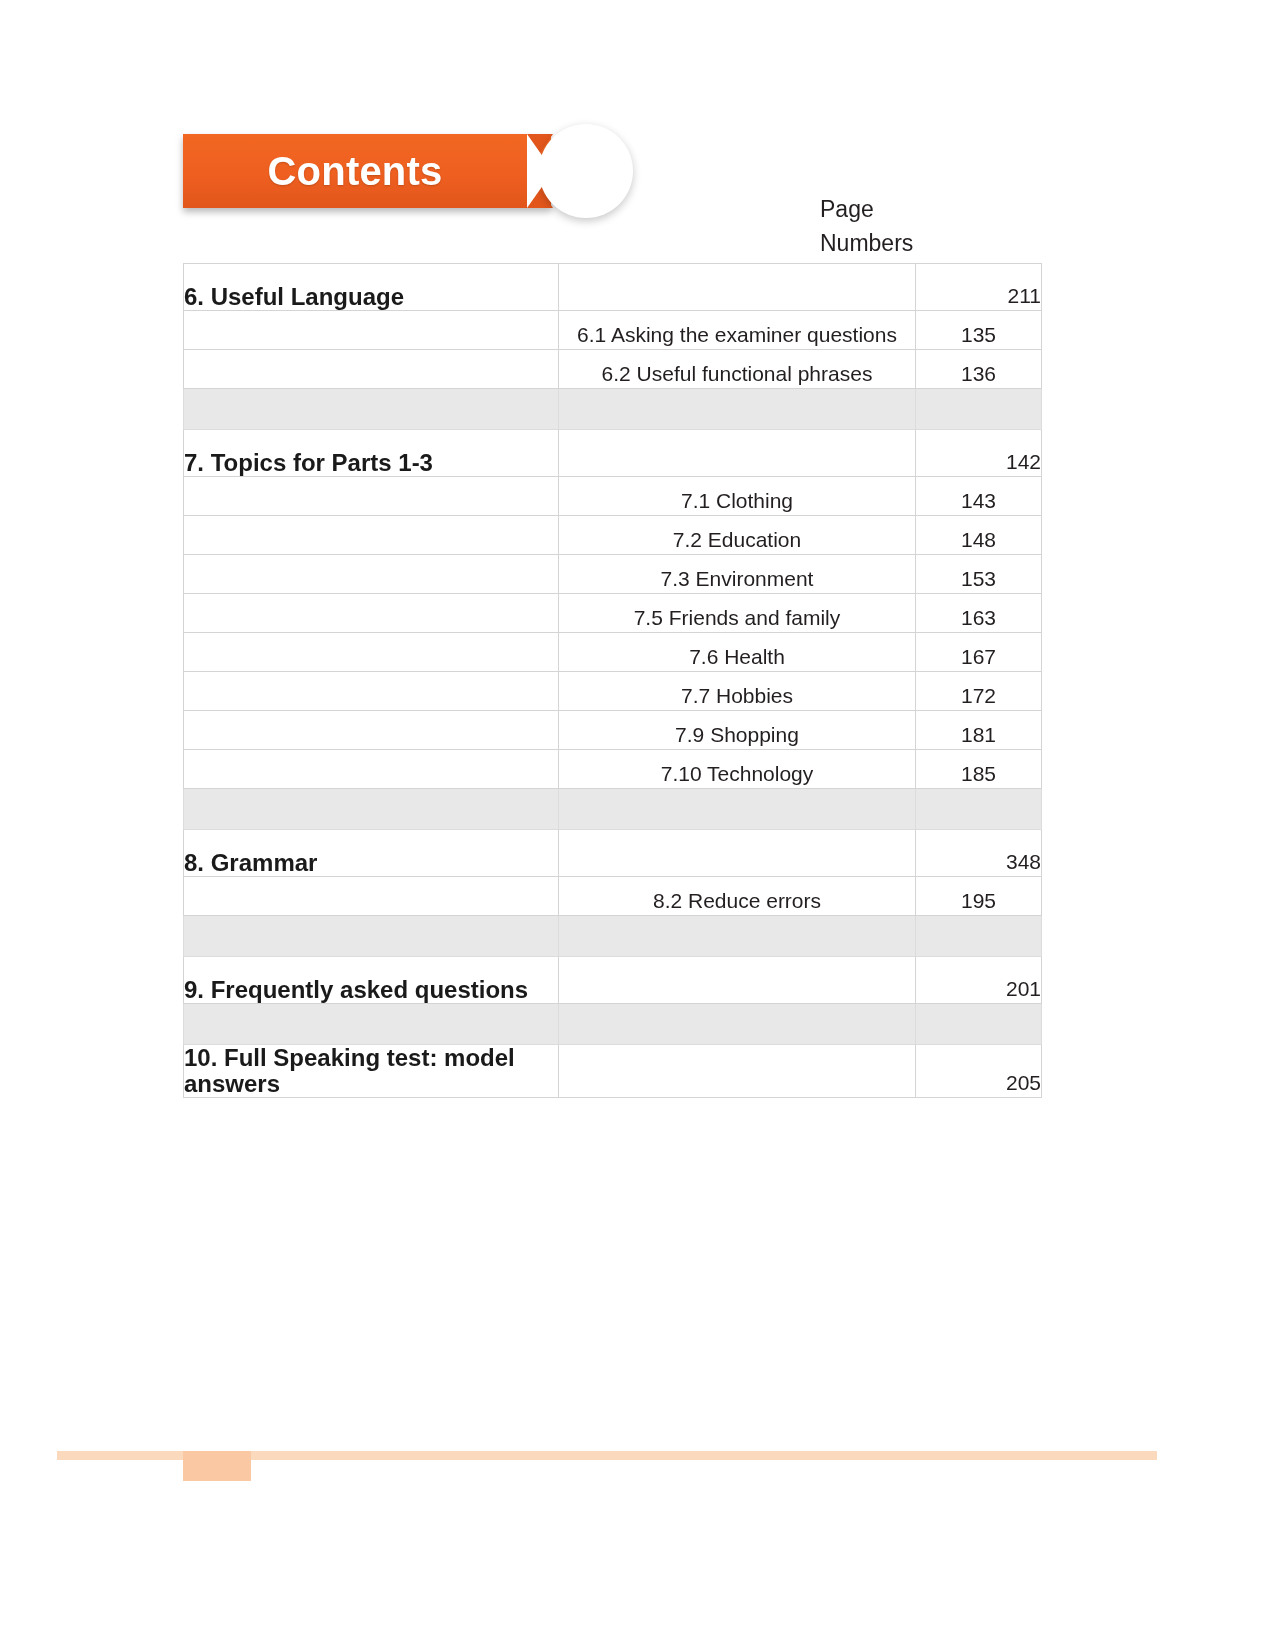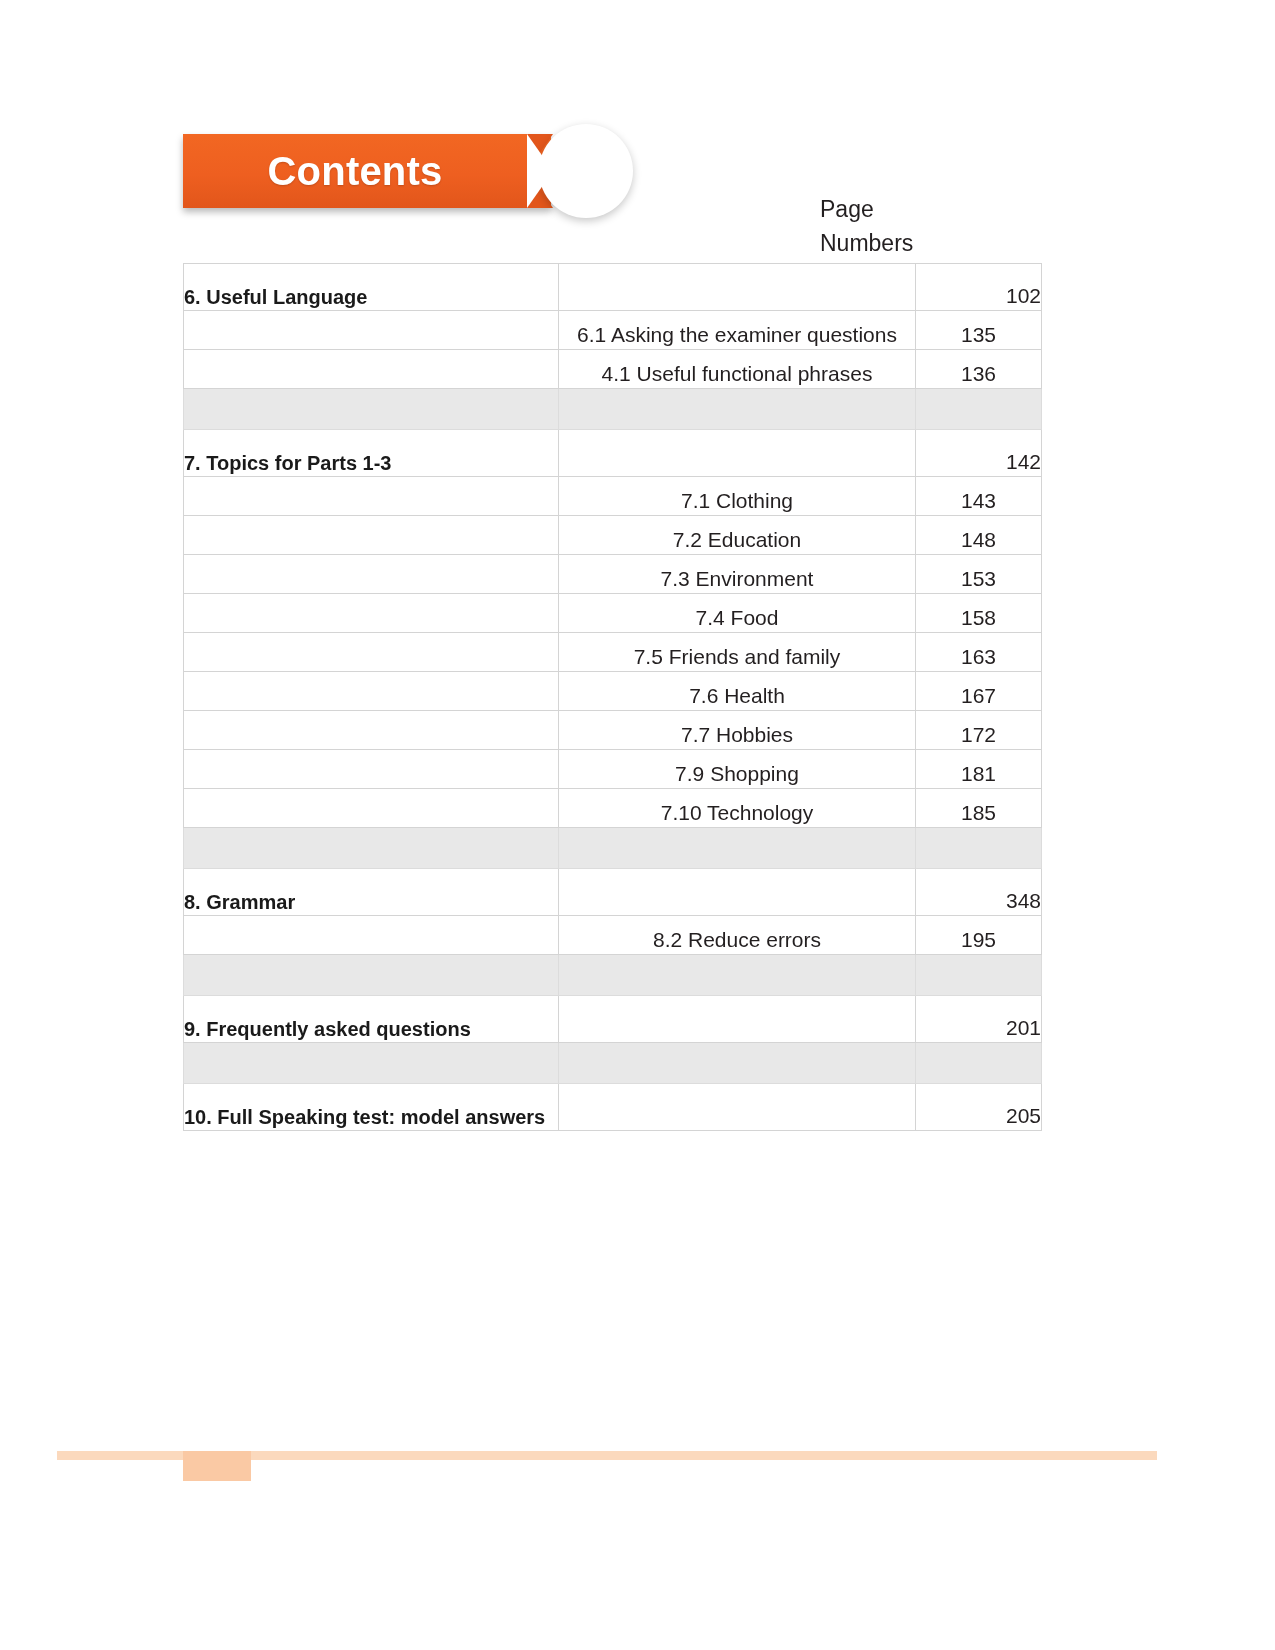--- a/index.html
+++ b/index.html
@@ -115,21 +115,21 @@
     border: 1px solid #d4d4d4;
     padding: 0;
     vertical-align: bottom;
   }
   col.c-main  { width: 375px; }
   col.c-sub   { width: 357px; }
   col.c-page  { width: 126px; }
 
   .cell-main {
     padding: 10px 12px 9px 10px;
-    font-size: 20px;
+    font-size: 24px;
     font-weight: bold;
     color: #1a1a1a;
     line-height: 26px;
   }
   .cell-sub {
     padding: 10px 10px 9px 14px;
     font-size: 21px;
     color: #231f20;
     line-height: 29px;
   }
@@ -193,30 +193,30 @@
 <table class="toc-table">
   <colgroup>
     <col class="c-main">
     <col class="c-sub">
     <col class="c-page">
   </colgroup>
   <tbody id="toc-body">
       <tr class="row-section">
         <td class="cell-main">6. Useful Language</td>
         <td class="cell-sub"></td>
-        <td class="cell-page">102</td>
+        <td class="cell-page">211</td>
       </tr>
       <tr class="row-item">
         <td class="cell-main"></td>
         <td class="cell-sub">6.1 Asking the examiner questions</td>
         <td class="cell-page">135</td>
       </tr>
       <tr class="row-item">
         <td class="cell-main"></td>
-        <td class="cell-sub">4.1 Useful functional phrases</td>
+        <td class="cell-sub">6.2 Useful functional phrases</td>
         <td class="cell-page">136</td>
       </tr>
       <tr class="row-spacer">
         <td></td>
         <td></td>
         <td></td>
       </tr>
       <tr class="row-section">
         <td class="cell-main">7. Topics for Parts 1-3</td>
         <td class="cell-sub"></td>
@@ -232,25 +232,20 @@
         <td class="cell-sub">7.2 Education</td>
         <td class="cell-page">148</td>
       </tr>
       <tr class="row-item">
         <td class="cell-main"></td>
         <td class="cell-sub">7.3 Environment</td>
         <td class="cell-page">153</td>
       </tr>
       <tr class="row-item">
         <td class="cell-main"></td>
-        <td class="cell-sub">7.4 Food</td>
-        <td class="cell-page">158</td>
-      </tr>
-      <tr class="row-item">
-        <td class="cell-main"></td>
         <td class="cell-sub">7.5 Friends and family</td>
         <td class="cell-page">163</td>
       </tr>
       <tr class="row-item">
         <td class="cell-main"></td>
         <td class="cell-sub">7.6 Health</td>
         <td class="cell-page">167</td>
       </tr>
       <tr class="row-item">
         <td class="cell-main"></td>

